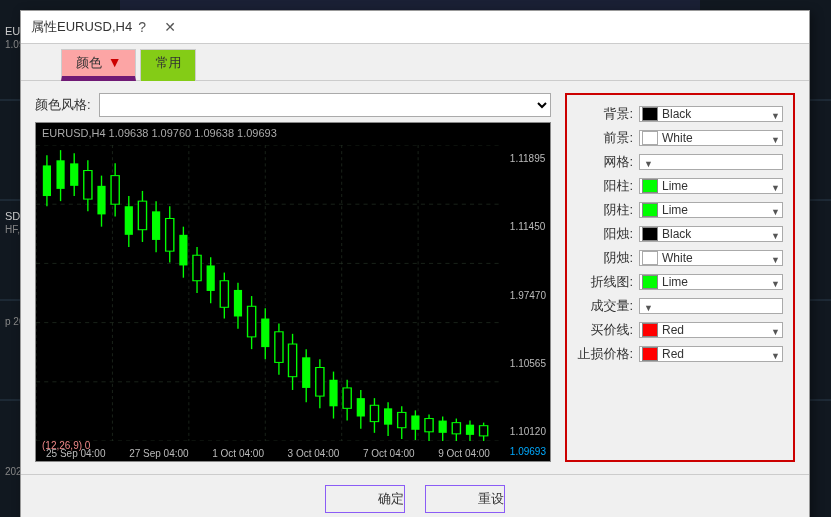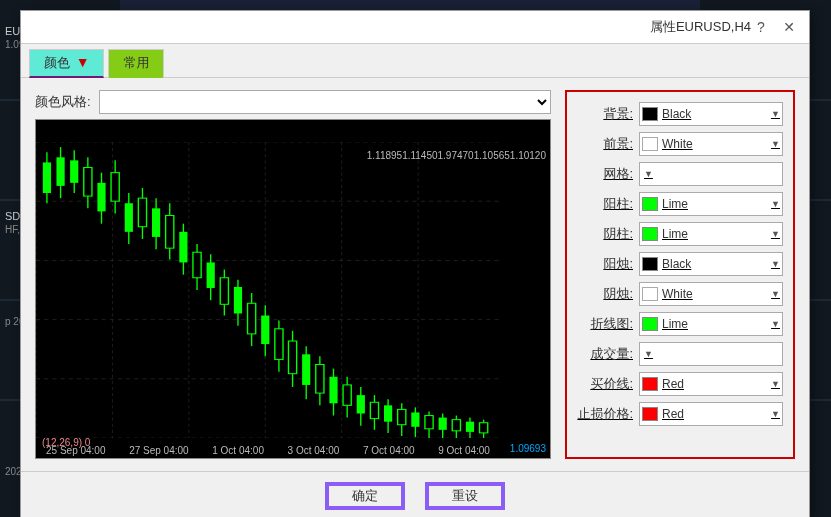--- a/index.html
+++ b/index.html
@@ -30,21 +30,21 @@
       border: 1px solid #999;
       box-shadow: 3px 3px 10px rgba(0,0,0,0.4);
     }
 
     .dialog-titlebar {
       background: #fff;
       border-bottom: 1px solid #ccc;
       padding: 6px 10px;
       display: flex;
       align-items: center;
-      justify-content: flex-end;
+      justify-content: flex-start;
     }
 
     .dialog-title {
       font-size: 13px;
       font-weight: normal;
       color: #333;
     }
 
     .titlebar-buttons {
       display: flex;
@@ -80,23 +80,24 @@
       border: 1px solid #ccc;
       border-bottom: none;
       cursor: pointer;
       font-size: 13px;
       color: #333;
       position: relative;
       top: 1px;
     }
 
     .tab.active {
-      background: #5eead4;
-      border-bottom: 2px solid #701a75;
+      background: #fca5a5;
+      border-bottom: 5px solid #701a75;
       z-index: 1;
+      margin-left: 32px;
     }
 
     .tab-arrow {
       color: #c00;
       font-size: 14px;
       margin-left: 2px;
     }
 
     
     .dialog-body {
@@ -154,20 +155,21 @@
       font-size: 11px;
       z-index: 2;
     }
 
     .price-labels {
       position: absolute;
       right: 4px;
       top: 0;
       bottom: 20px;
       display: flex;
+      flex-direction: column;
       justify-content: space-between;
       color: #bbb;
       font-size: 10px;
       padding: 30px 0 4px;
     }
 
     .time-labels {
       position: absolute;
       bottom: 2px;
       left: 0;
@@ -203,41 +205,40 @@
       display: flex;
       flex-direction: column;
       gap: 6px;
       background: #f0f0f0;
     }
 
     .prop-row {
       display: flex;
       align-items: center;
       gap: 6px;
-      text-decoration: underline;
     }
 
     .prop-label {
       width: 56px;
       text-align: right;
       font-size: 13px;
       color: #333;
       flex-shrink: 0;
     }
 
     .prop-select {
       flex: 1;
-      height: 24px;
+      height: 16px;
       border: 1px solid #aaa;
       background: #fff;
       font-size: 12px;
       padding: 0 2px;
       cursor: pointer;
       display: flex;
-      align-items: center;
+      align-items: flex-end;
       justify-content: space-between;
       position: relative;
     }
 
     .prop-select-inner {
       display: flex;
       align-items: center;
       gap: 4px;
       flex: 1;
       overflow: hidden;
@@ -270,24 +271,25 @@
       justify-content: center;
       gap: 20px;
       border-top: 1px solid #ccc;
       background: #f0f0f0;
     }
 
     .footer-btn {
       width: 80px;
       height: 28px;
       background: #f0f0f0;
-      border: 4px solid #8b5cf6;
+      border: 1px solid #8b5cf6;
       cursor: pointer;
       font-size: 13px;
       color: #333;
+      text-align: right;
     }
   </style>
 </head>
 <body>
 
 <div class="bg-chart">
   
   <svg width="831" height="517" xmlns="http://www.w3.org/2000/svg">
     <rect width="831" height="517" fill="#1a2035"></rect>
 
@@ -338,20 +340,21 @@
 
     <div class="left-panel">
       <div class="color-style-row">
         <span class="color-style-label">颜色风格:</span>
         <select class="color-style-select">
           <option value=""></option>
         </select>
       </div>
 
       <div class="chart-preview">
+        <div class="chart-header">EURUSD,H4 1.09638 1.09760 1.09638 1.09693</div>
 
         <svg style="position:absolute;top:22px;left:0;right:0;bottom:20px;width:calc(100% - 50px);height:calc(100% - 42px)" viewBox="0 0 340 290" preserveAspectRatio="none">
 
           <line x1="0" y1="0" x2="340" y2="0" stroke="#2a3a2a" stroke-width="0.5" stroke-dasharray="3,3"></line>
           <line x1="0" y1="58" x2="340" y2="58" stroke="#2a3a2a" stroke-width="0.5" stroke-dasharray="3,3"></line>
           <line x1="0" y1="116" x2="340" y2="116" stroke="#2a3a2a" stroke-width="0.5" stroke-dasharray="3,3"></line>
           <line x1="0" y1="174" x2="340" y2="174" stroke="#2a3a2a" stroke-width="0.5" stroke-dasharray="3,3"></line>
           <line x1="0" y1="232" x2="340" y2="232" stroke="#2a3a2a" stroke-width="0.5" stroke-dasharray="3,3"></line>
           <line x1="0" y1="290" x2="340" y2="290" stroke="#2a3a2a" stroke-width="0.5" stroke-dasharray="3,3"></line>
 

